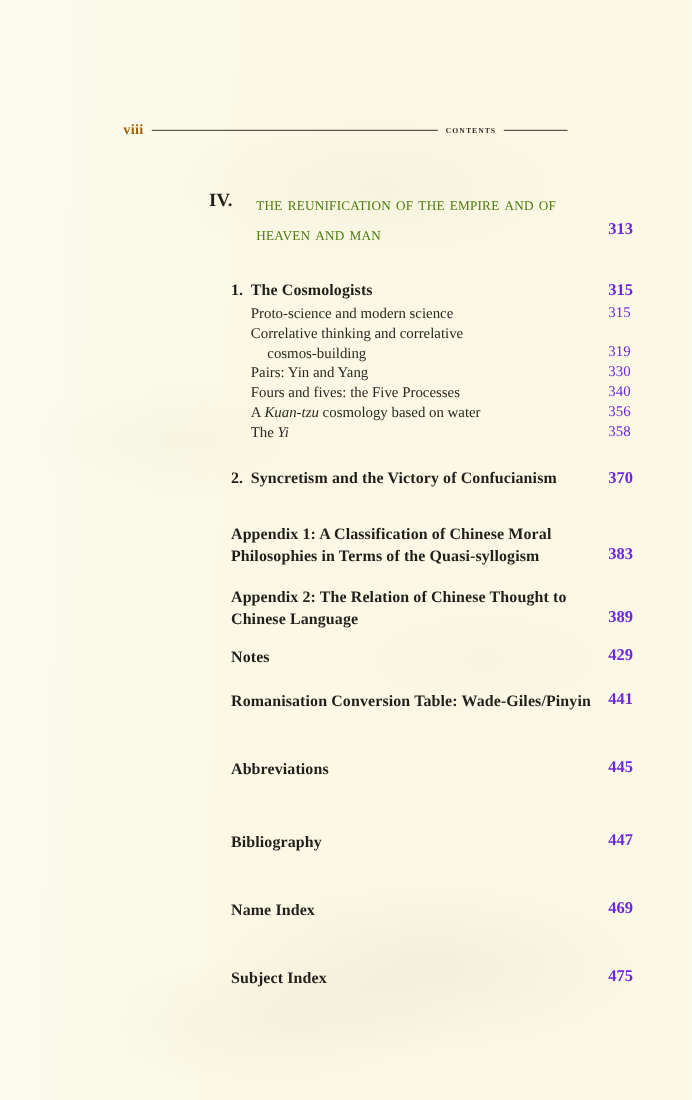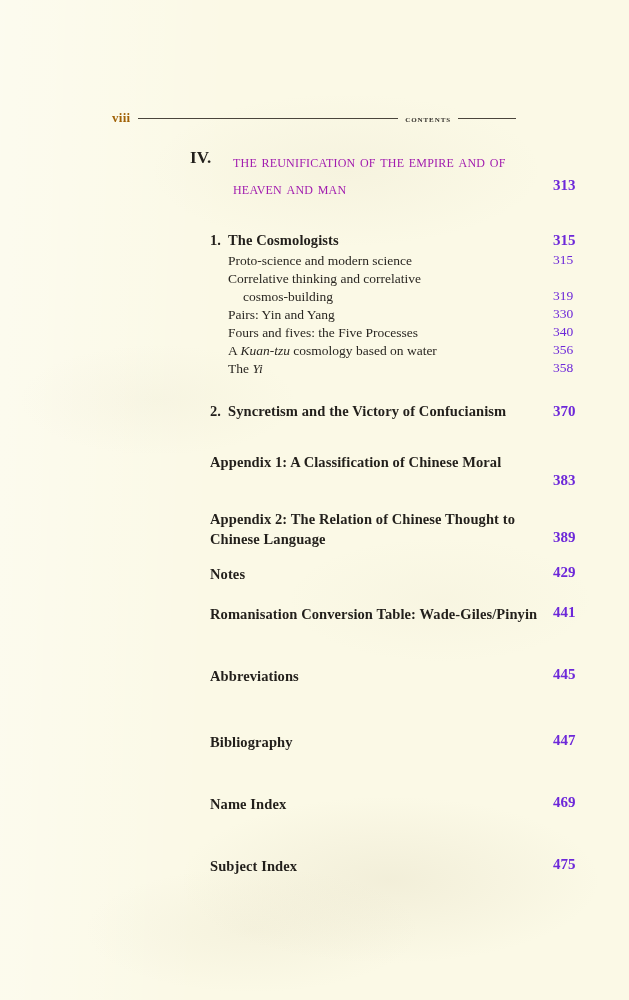--- a/index.html
+++ b/index.html
@@ -64,21 +64,21 @@
     letter-spacing: 0.9px;
     white-space: nowrap;
     font-variant: small-caps;
     text-transform: lowercase;
     font-weight: 600;
   }
 
   
   .content {
     position: absolute;
-    top: 148px;
+    top: 172px;
     left: 112px;
     width: 420px;
   }
 
   .row {
     position: relative;
     display: block;
   }
   .pagenum {
     position: absolute;
@@ -108,21 +108,21 @@
     top: 0;
     font-weight: bold;
     font-size: 17px;
     color: #221f1b;
     letter-spacing: 0.2px;
   }
   .chapter-title {
     margin-left: 121px;
     width: 300px;
     font-size: 17.5px;
-    color: #a21caf;
+    color: #4d7c0f;
     line-height: 27px;
     font-variant: small-caps;
     text-transform: lowercase;
     letter-spacing: 0.2px;
   }
   .chapter .pagenum {
     top: 29px;
   }
   .section-head {
     position: relative;
@@ -259,20 +259,21 @@
     </div>
 
     <div class="section-head row" style="margin-top:26px;">
       <span class="section-num">2.</span>
       <span class="section-title">Syncretism and the Victory of Confucianism</span>
       <span class="pagenum bold">370</span>
     </div>
 
     <div class="entry row" style="margin-top:30px;height:40px;">
       <span class="entry-text">Appendix 1: A Classification of Chinese Moral</span>
+      <span class="entry-text l2">Philosophies in Terms of the Quasi-syllogism</span>
       <span class="pagenum bold" style="top:20px;">383</span>
     </div>
 
     <div class="entry row" style="margin-top:17px;height:40px;">
       <span class="entry-text">Appendix 2: The Relation of Chinese Thought to</span>
       <span class="entry-text l2">Chinese Language</span>
       <span class="pagenum bold" style="top:20px;">389</span>
     </div>
 
     <div class="entry row" style="margin-top:15px;height:20px;">

